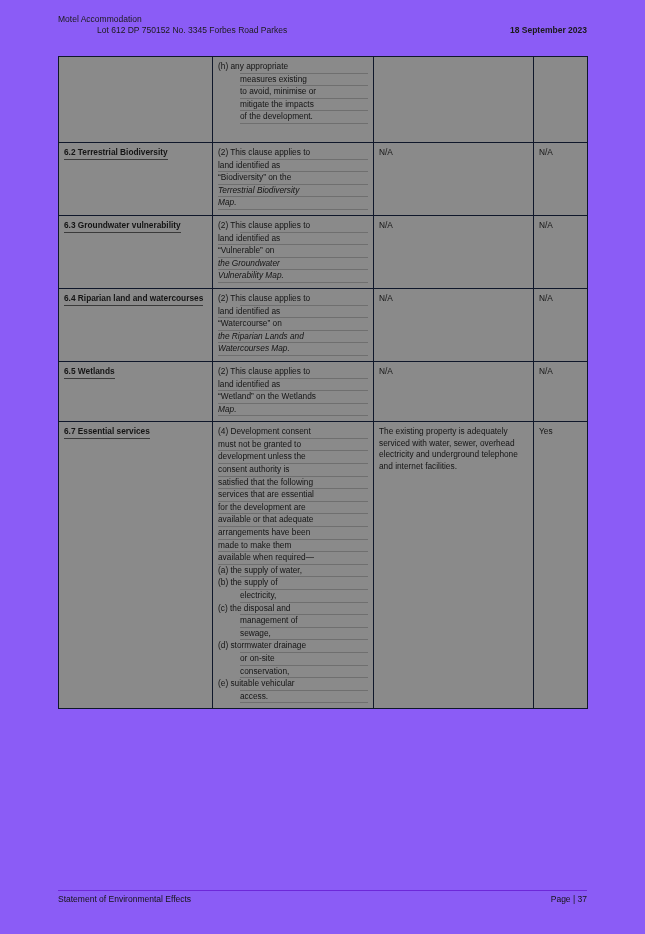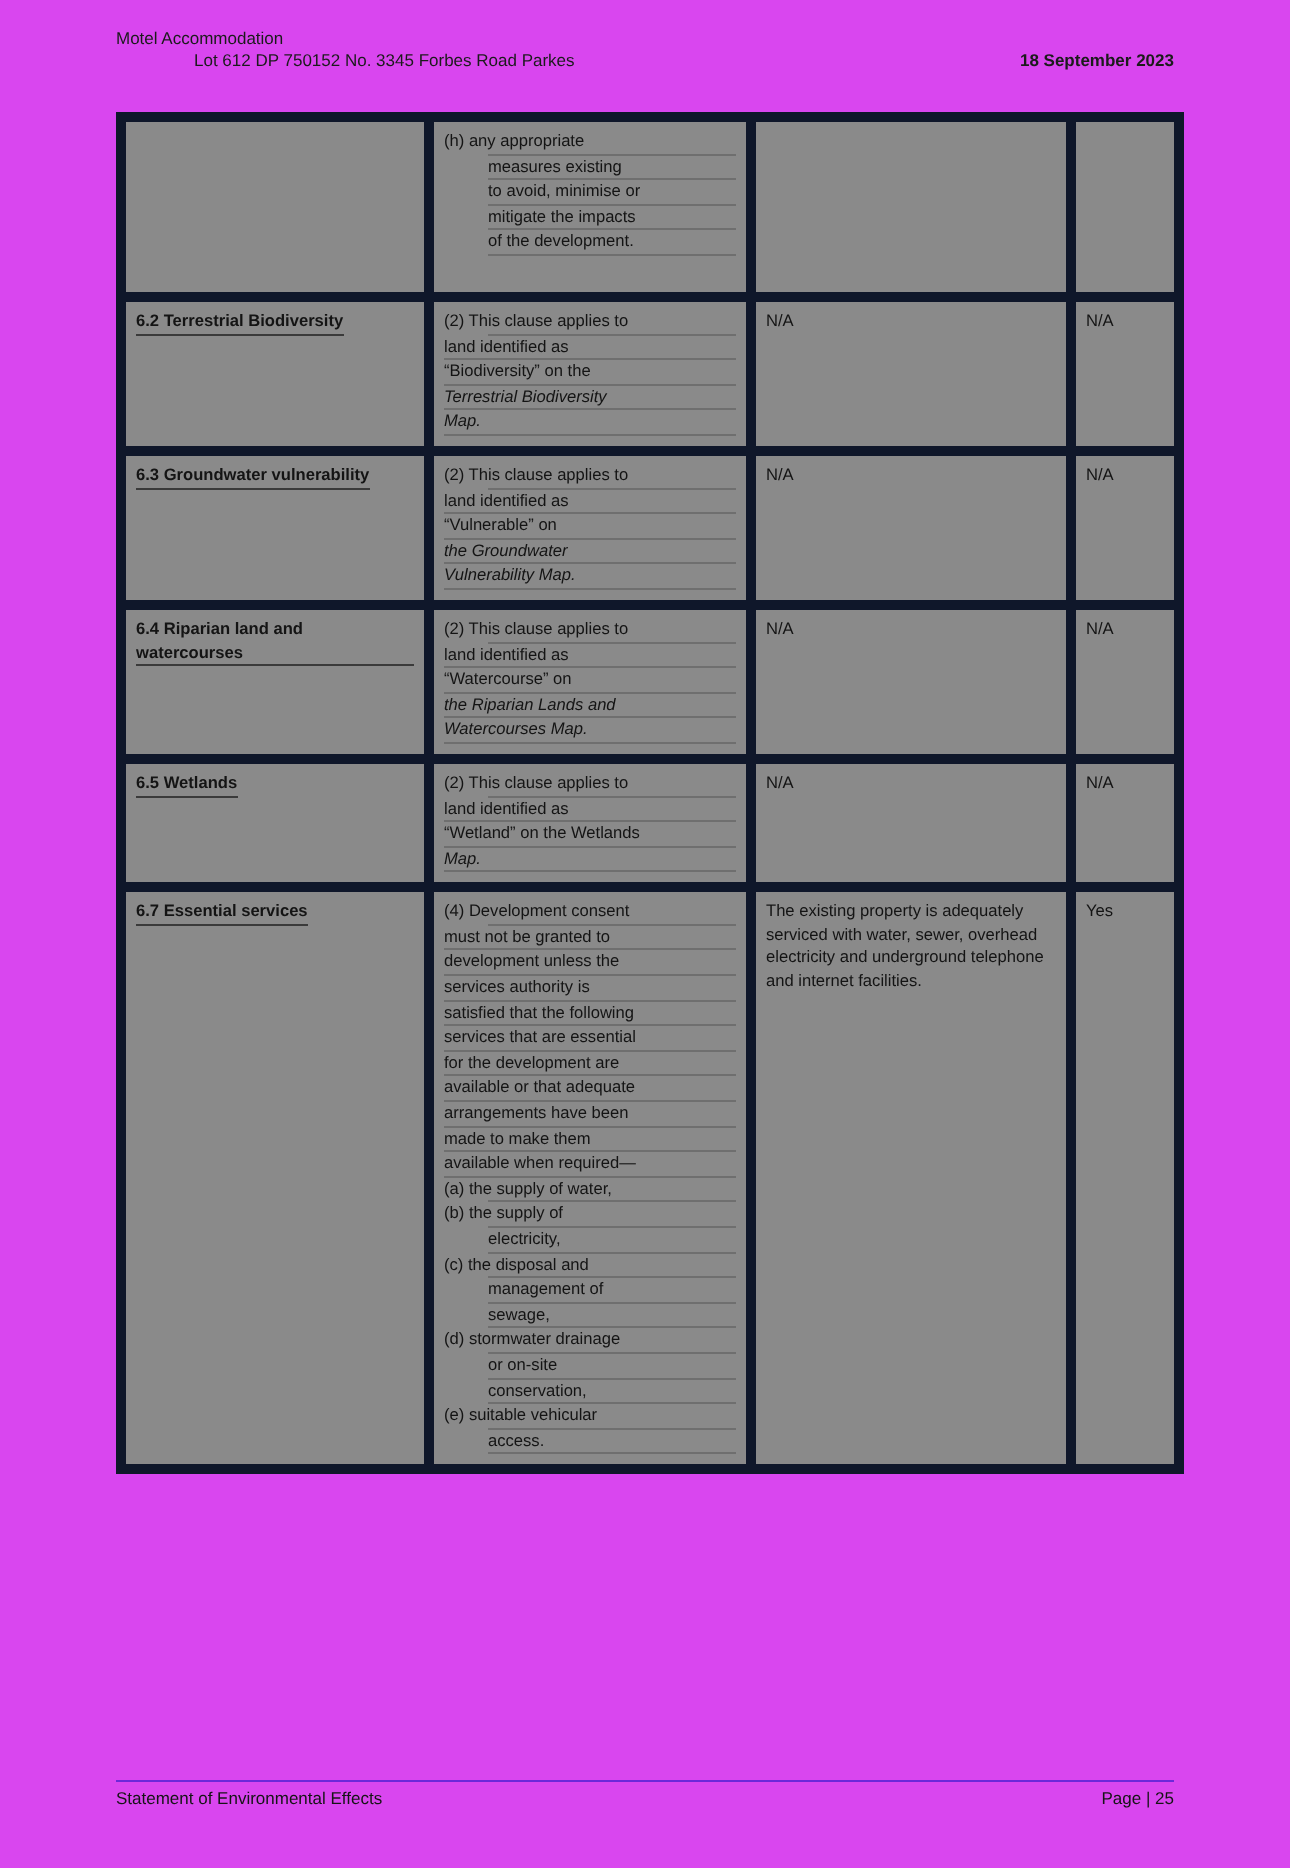--- a/index.html
+++ b/index.html
@@ -11,21 +11,21 @@
     width: 645px;
     height: 934px;
     font-family: "Liberation Sans", sans-serif;
     color: #151515;
     overflow: hidden;
   }
   .page {
     position: relative;
     width: 645px;
     height: 934px;
-    background: #d946ef;
+    background: #8b5cf6;
     box-sizing: border-box;
     padding: 0;
   }
   .header {
     position: absolute;
     top: 14px;
     left: 58px;
     right: 58px;
     height: 26px;
     font-size: 8.5px;
@@ -51,21 +51,21 @@
     position: absolute;
     top: 56px;
     left: 58px;
     width: 529px;
     border-collapse: collapse;
     table-layout: fixed;
     font-size: 8.3px;
     line-height: 11.6px;
   }
   table.doc-table td {
-    border: 5px solid #0f172a;
+    border: 1px solid #0f172a;
     vertical-align: top;
     padding: 4px 5px 5px 5px;
     background: #8a8a8a;
     color: #141414;
   }
   col.c1 { width: 154px; }
   col.c2 { width: 161px; }
   col.c3 { width: 160px; }
   col.c4 { width: 54px; }
 
@@ -267,21 +267,21 @@
           <div class="para hang">
               <span class="listline linecap">(4)  Development consent</span>
             </div>
           <div class="para">
               <span class="listline linecap">must not be granted to</span>
             </div>
           <div class="para">
               <span class="listline linecap">development unless the</span>
             </div>
           <div class="para">
-              <span class="listline linecap">services authority is</span>
+              <span class="listline linecap">consent authority is</span>
             </div>
           <div class="para">
               <span class="listline linecap">satisfied that the following</span>
             </div>
           <div class="para">
               <span class="listline linecap">services that are essential</span>
             </div>
           <div class="para">
               <span class="listline linecap">for the development are</span>
             </div>
@@ -333,16 +333,16 @@
         </td>
         <td>The existing property is adequately serviced with water, sewer, overhead electricity and underground telephone and internet facilities.</td>
         <td>Yes</td>
       </tr>
 
     </tbody>
   </table>
 
   <div class="footer">
     <span class="footer-left">Statement of Environmental Effects</span>
-    <span class="footer-right">Page | 25</span>
+    <span class="footer-right">Page | 37</span>
   </div>
 
 </div>
 
 </body></html>

